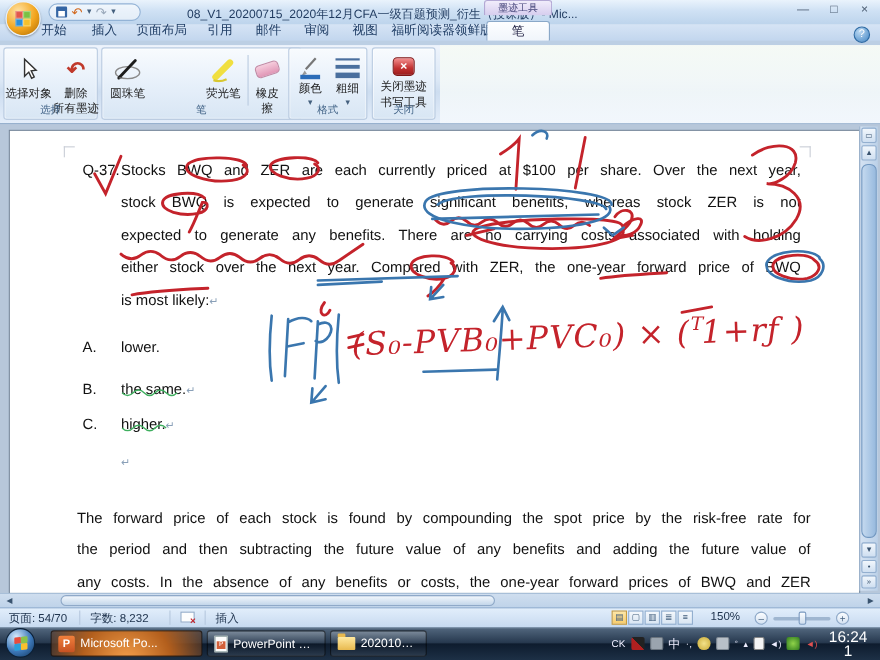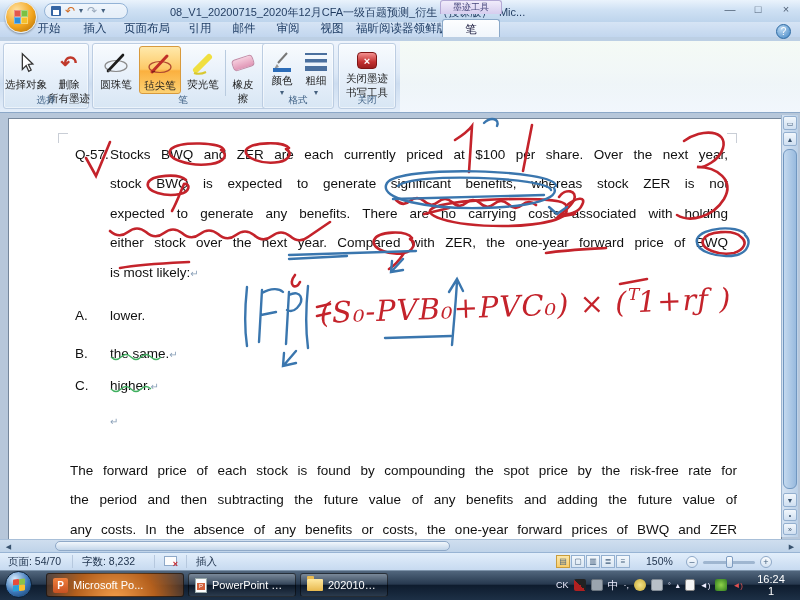--- a/index.html
+++ b/index.html
@@ -136,21 +136,21 @@
   .file-ic i { position:absolute; left:1px; top:4px; width:8px; height:7px; font-style:normal;
     font-size:6px; line-height:7px; color:#fff; text-align:center; }
   .folder-ic { width:16px; height:12px; background:linear-gradient(#ffe9a0,#e8b94e); border-radius:1px;
     position:relative; flex:none; }
   .folder-ic::before { content:""; position:absolute; left:0; top:-3px; width:7px; height:3px;
     background:#e8b94e; border-radius:1px 1px 0 0; }
   .tray { position:absolute; top:576px; height:18px; display:flex; align-items:center; gap:5px;
     color:#eef; font-size:9px; }
   .ti { width:12px; height:12px; flex:none; border-radius:2px; cursor:pointer; }
   .clock { position:absolute; top:573px; width:42px; text-align:center; color:#fff;
-    font-size:11px; line-height:12px; cursor:default; }
+    font-size:14px; line-height:12px; cursor:default; }
 </style>
 </head>
 <body>
 
 <div class="screen">
 
   <div class="abs titlebar">
     <div class="abs title-text">08_V1_20200715_2020年12月CFA一级百题预测_衍生（授课版）- Mic...</div>
     <div class="abs win-controls">
       <span>—</span>
@@ -211,30 +211,20 @@
       <div class="big-btn" style="left:2px;width:42px">
         <div class="ic">
           <svg width="26" height="24" viewBox="0 0 26 24">
               <ellipse cx="13" cy="15" rx="11" ry="5.5" fill="none" stroke="#8a8a8a" stroke-width="1.2"></ellipse>
               <path d="M5,20 L20,4" stroke="#1c1c1c" stroke-width="2.6" stroke-linecap="round"></path>
               <path d="M5,20 l3,-.6" stroke="#555" stroke-width="1.4"></path>
             </svg>
         </div>
         <div>圆珠笔</div>
       </div>
-      <div class="big-btn sel" style="left:46px;width:42px">
-        <div class="ic">
-          <svg width="26" height="24" viewBox="0 0 26 24">
-              <ellipse cx="13" cy="15" rx="11" ry="5.5" fill="none" stroke="#b04a30" stroke-width="1.2"></ellipse>
-              <path d="M5,20 L20,4" stroke="#c03028" stroke-width="3" stroke-linecap="round"></path>
-              <path d="M5,20 l3,-.6" stroke="#7e2018" stroke-width="1.4"></path>
-            </svg>
-        </div>
-        <div>毡尖笔</div>
-      </div>
       <div class="big-btn" style="left:90px;width:40px">
         <div class="ic">
           <svg width="26" height="24" viewBox="0 0 26 24">
               <path d="M6,19 L19,6" stroke="#f0df40" stroke-width="6" stroke-linecap="round"></path>
               <path d="M4,22 q6,2 12,-1" stroke="#d8c830" stroke-width="2" fill="none"></path>
             </svg>
         </div>
         <div>荧光笔</div>
       </div>
       <div class="vsep" style="left:132px"></div>
@@ -284,21 +274,21 @@
       </div>
       <div class="glabel">关闭</div>
     </div>
   </div>
 
   <div class="abs doc">
     <div class="abs page">
       <div class="corner tl" style="left:49px;top:14px"></div>
       <div class="corner tr" style="left:718px;top:14px"></div>
 
-      <div class="ptext" style="left:66px;top:21px">Q-57.</div>
+      <div class="ptext" style="left:66px;top:21px">Q-37.</div>
       <div class="ptext" style="left:101px;top:21px;width:618px">
         <div class="jline">Stocks BWQ and ZER are each currently priced at $100 per share. Over the next year,</div>
         <div class="jline">stock BWQ is expected to generate significant benefits, whereas stock ZER is not</div>
         <div class="jline">expected to generate any benefits. There are no carrying costs associated with holding</div>
         <div class="jline">either stock over the next year. Compared with ZER, the one-year forward price of BWQ</div>
         <div class="jline last"><span>is most likely:</span><span class="pilcrow">↵</span></div>
       </div>
 
       <div class="ptext" style="left:66px;top:182px">A.</div>
       <div class="ptext" style="left:101px;top:182px">lower.</div>

